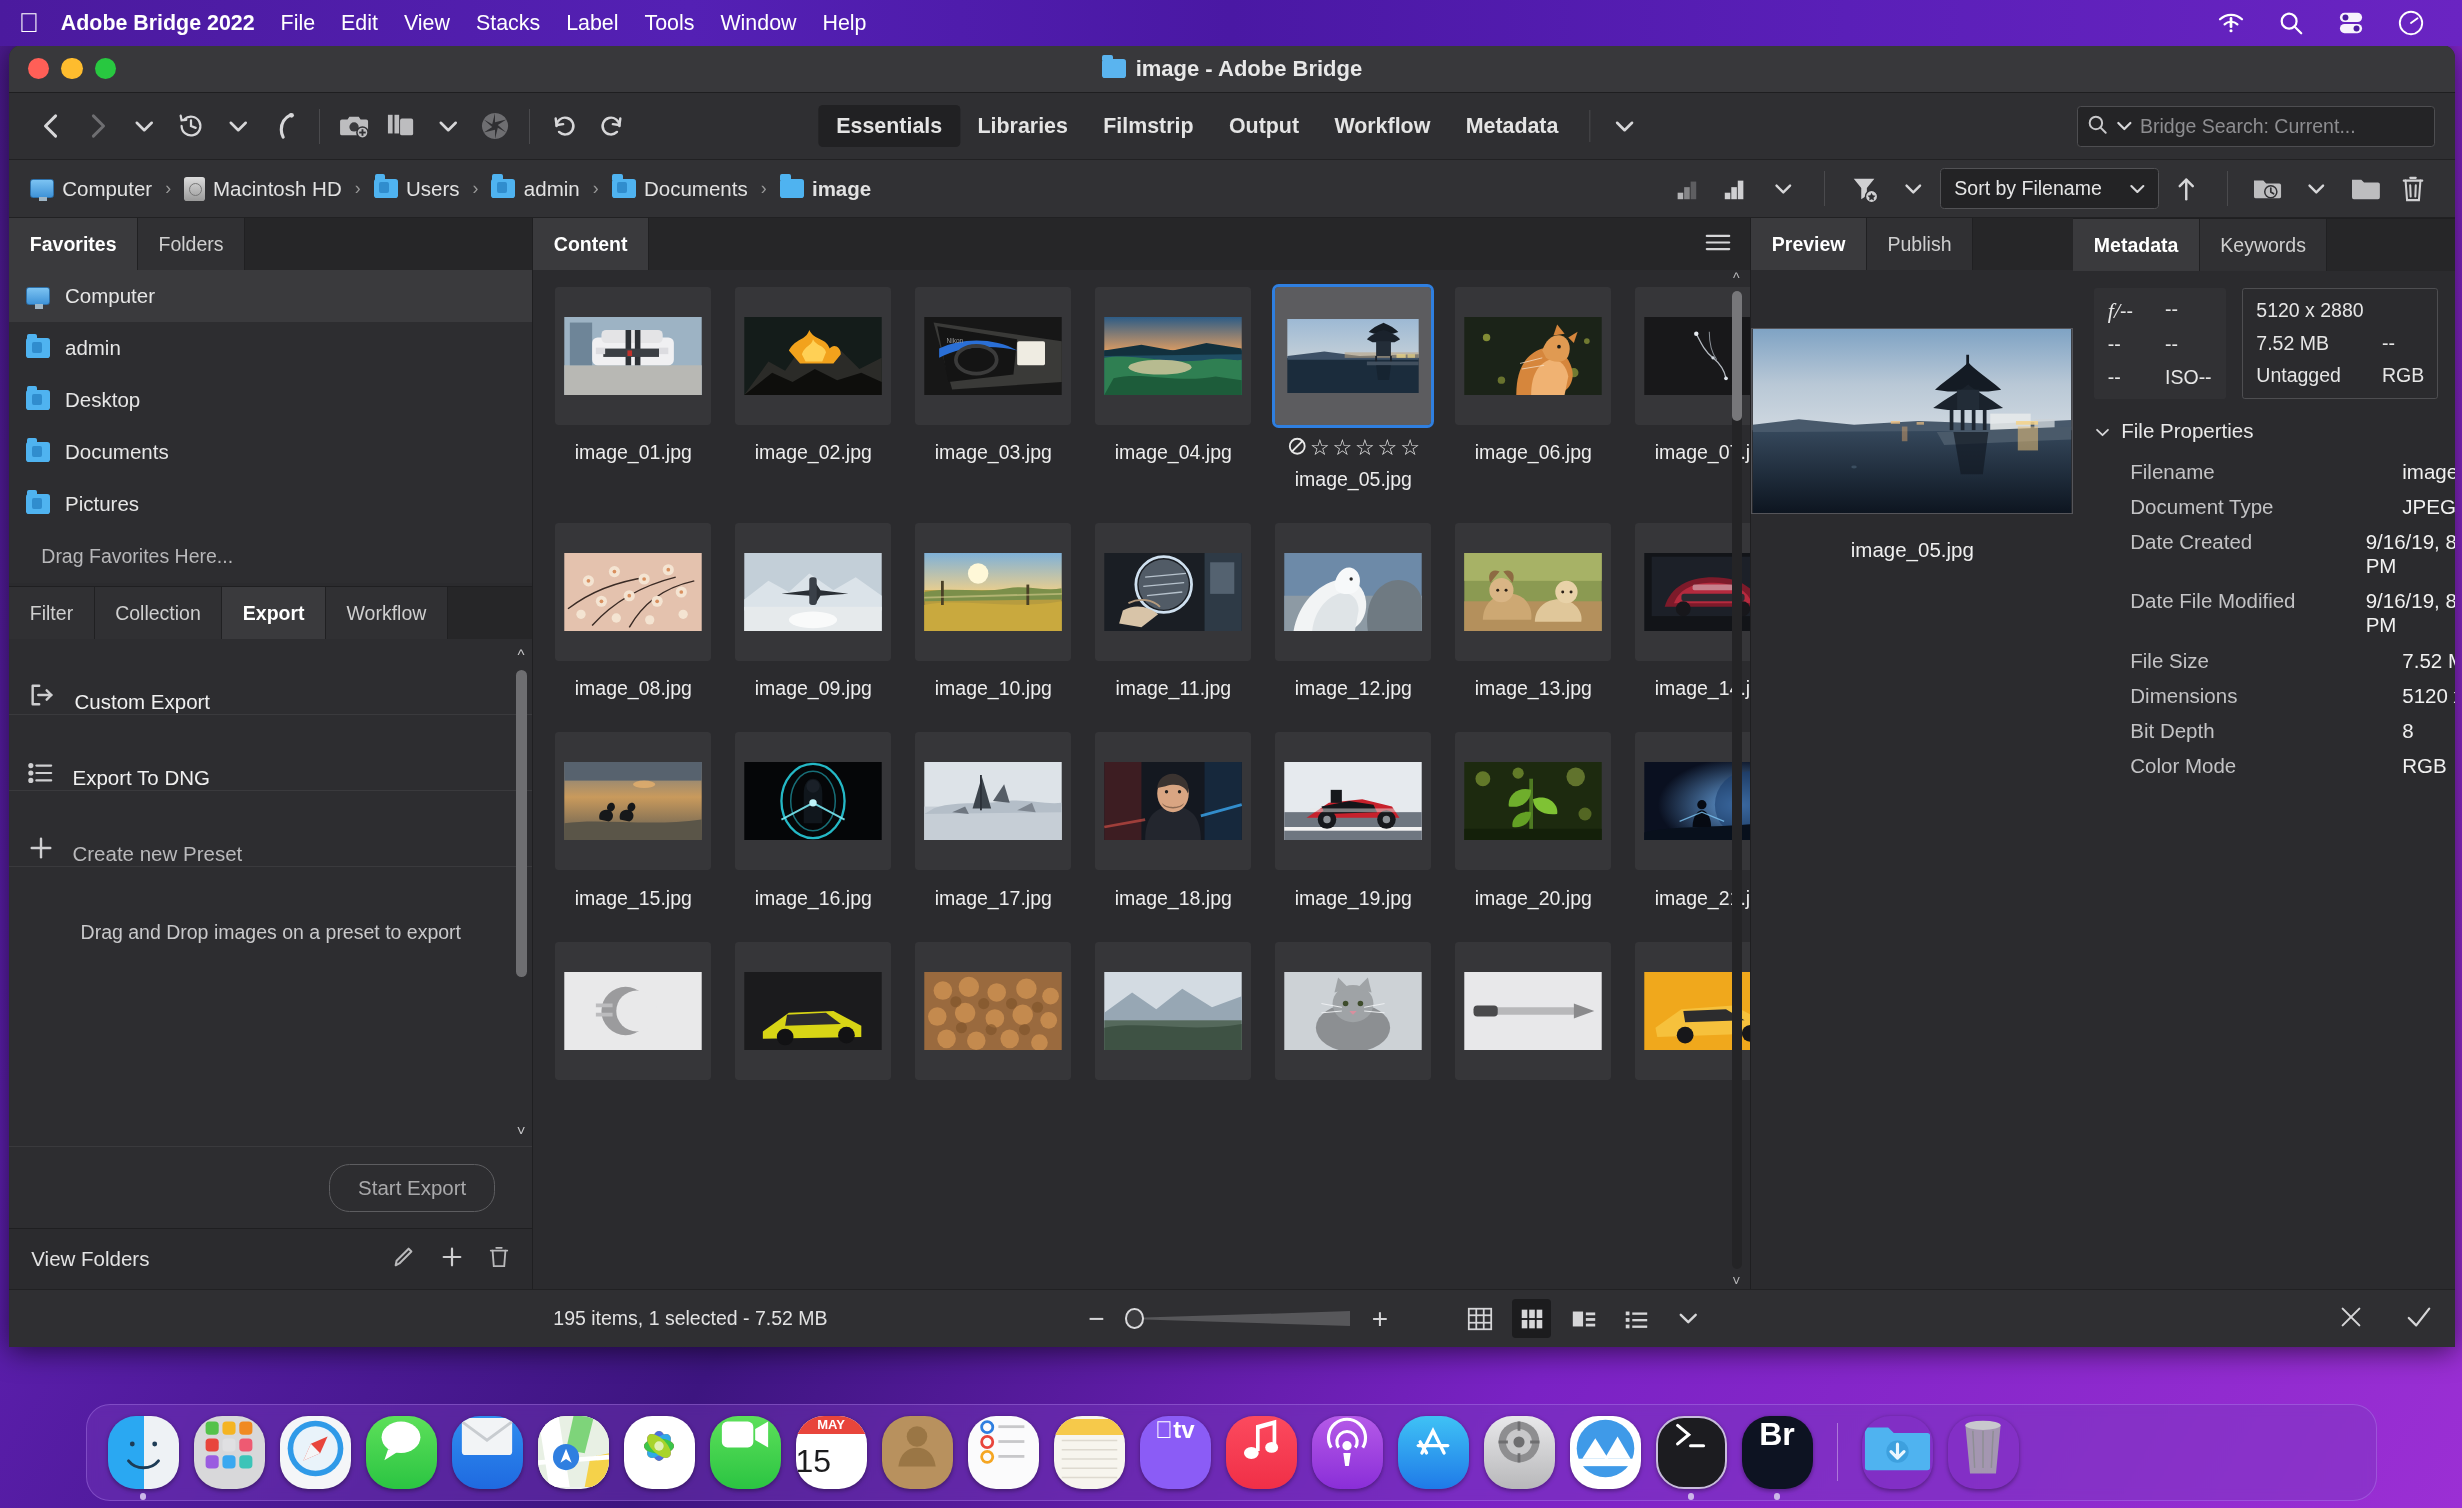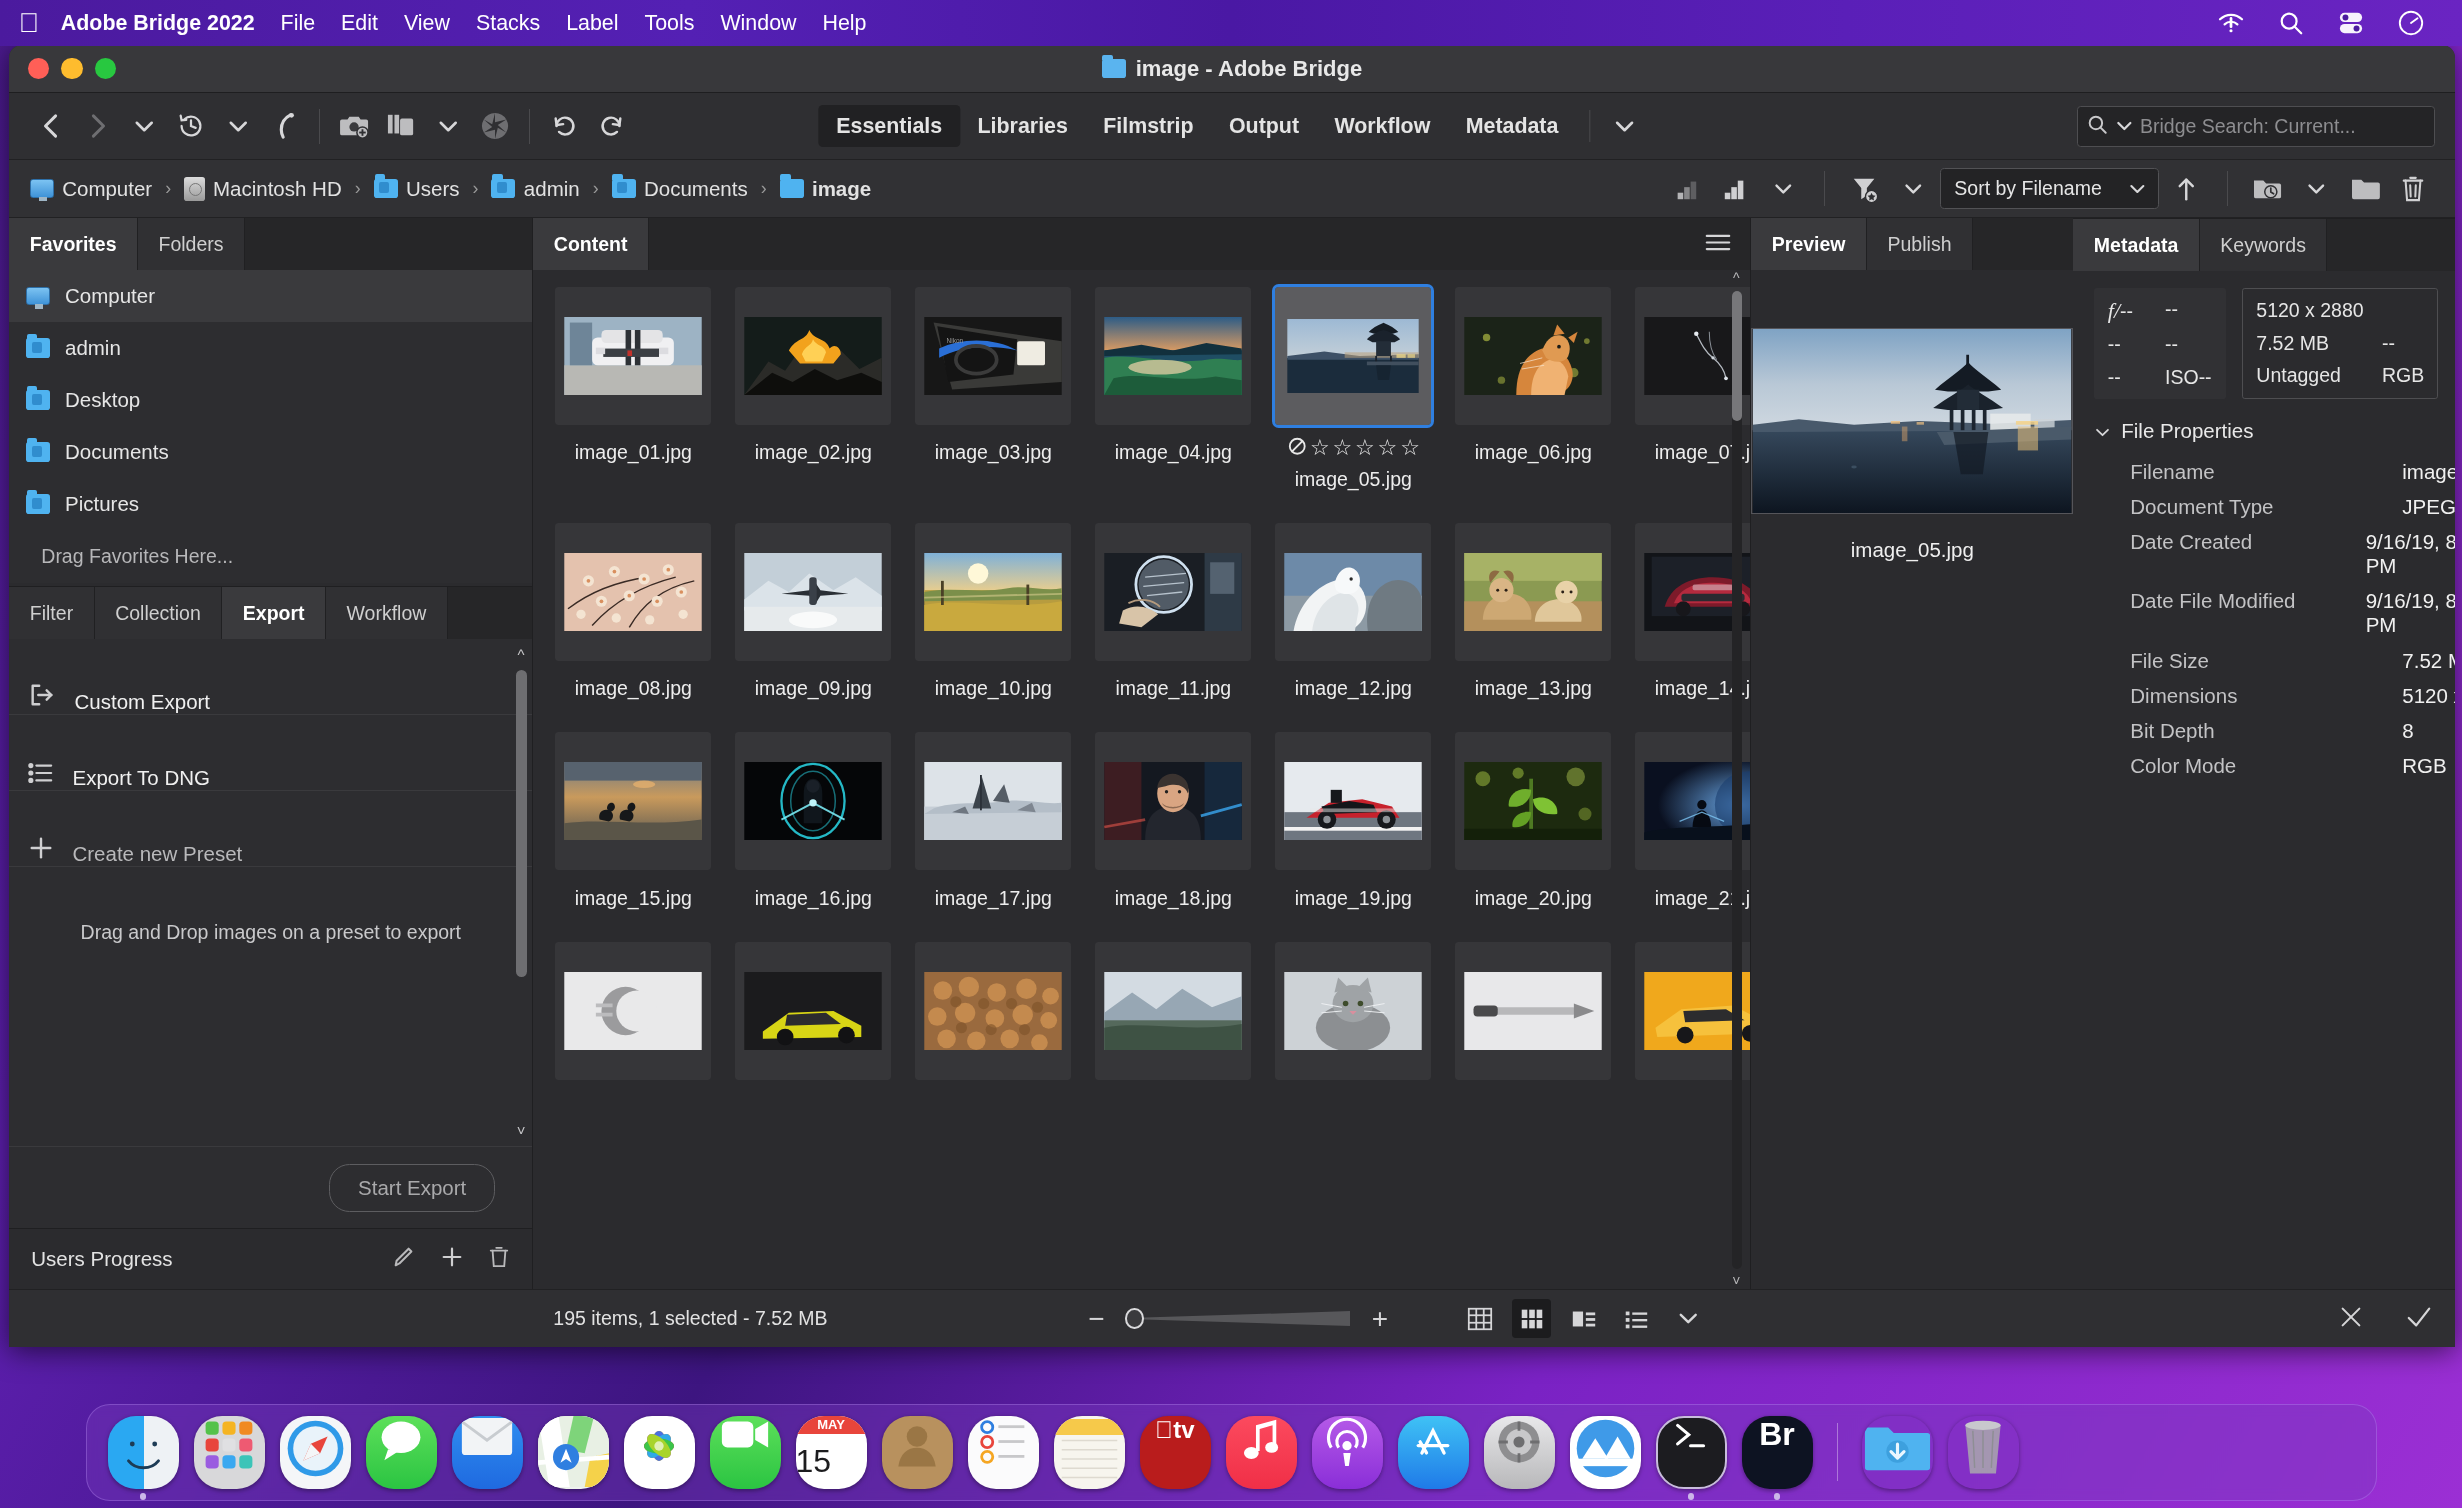--- a/index.html
+++ b/index.html
@@ -638,21 +638,21 @@
             <span class="dn">˅</span>
           </div>
         </div>
 
         <div id="exportfoot">
           <div id="startexport">Start Export</div>
         </div>
       </div>
 
       <div id="progressbar">
-        <span>Users Progress</span>
+        <span>View Folders</span>
         <span class="pb-icons">
           <span>
             <svg width="24" height="24" viewBox="0 0 26 26" fill="none" stroke="#b9b9bb" stroke-width="2.2" stroke-linecap="round" stroke-linejoin="round">
                 <path d="M4 22l1-5L18 4l3 3L8 20z"></path>
               </svg>
           </span>
           <span>
             <svg width="24" height="24" viewBox="0 0 26 26" fill="none" stroke="#cfcfd1" stroke-width="2.4" stroke-linecap="round">
                 <line x1="13" y1="4" x2="13" y2="22"></line>
                 <line x1="4" y1="13" x2="22" y2="13"></line>
@@ -1543,21 +1543,21 @@
             <line x1="8" y1="16" x2="68" y2="16"></line>
             <line x1="8" y1="26" x2="68" y2="26"></line>
             <line x1="8" y1="36" x2="68" y2="36"></line>
             <line x1="8" y1="46" x2="68" y2="46"></line>
         </g>
       </svg>
     </div>
   </div>
 
   <div class="dockitem">
-    <div class="dockicon" style="background:#b91c1c;">
+    <div class="dockicon" style="background:#8b5cf6;">
       <span style="color:#fff;font-size:24px;font-weight:bold;font-family:'Liberation Sans',sans-serif;">tv</span>
     </div>
   </div>
 
   <div class="dockitem">
     <div class="dockicon" style="background:linear-gradient(#fc4a5e,#f02f47);">
       <svg width="45" height="48" viewBox="0 0 48 52" fill="#fff">
         <path d="M18 38 L18 10 L40 4 L40 32 L36 32 L36 10 L22 14 L22 38z"></path>
         <ellipse cx="13" cy="40" rx="8" ry="6.5"></ellipse>
           <ellipse cx="35" cy="34" rx="7" ry="5.8"></ellipse>

